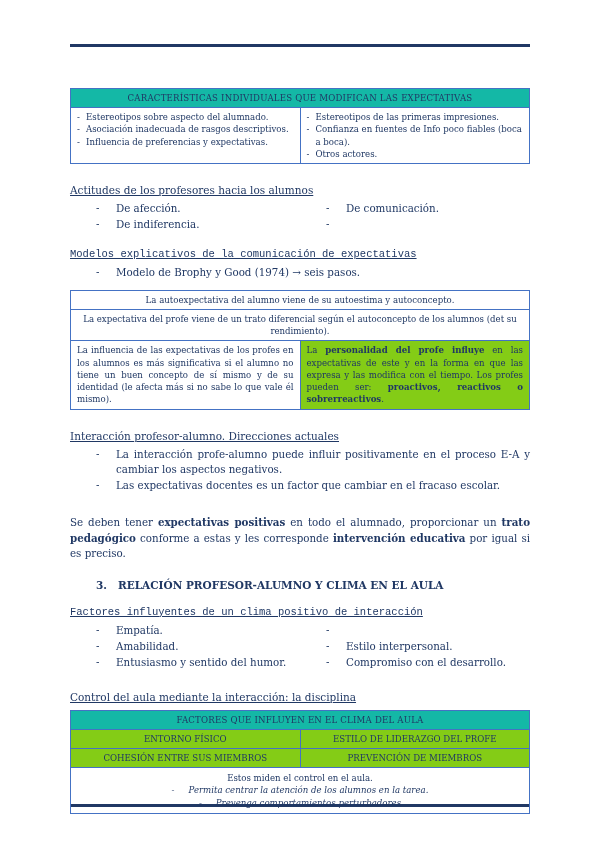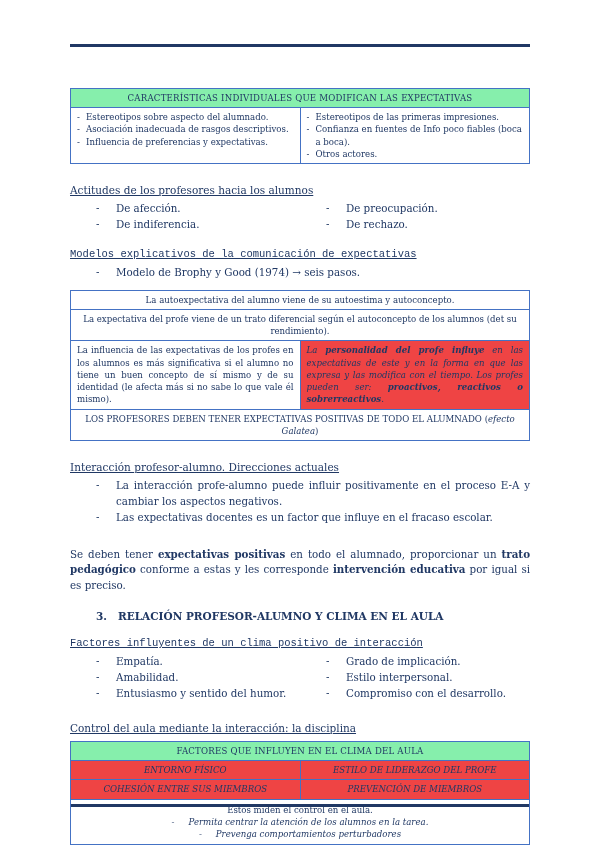--- a/index.html
+++ b/index.html
@@ -12,22 +12,22 @@
     overflow:hidden;
   }
   .rule { position:absolute; left:70px; width:460px; height:3px; background:#203864; }
   .rule.top { top:44px; }
   .rule.bottom { top:804px; }
   .content { position:absolute; top:88px; left:70px; width:460px; }
 
   
   .tbl { width:100%; border-collapse:collapse; table-layout:fixed; }
   .tbl td { border:1px solid #4472c4; padding:3px 6px; font-size:8.6px; line-height:1.42; vertical-align:top; }
-  .th { background:#86efac; text-align:center; letter-spacing:.2px; padding:4px 6px; font-size:8.5px; }
-  .fill { background:#ef4444;font-style:italic; }
+  .th { background:#14b8a6; text-align:center; letter-spacing:.2px; padding:4px 6px; font-size:8.5px; }
+  .fill { background:#84cc16; }
   .w50 { width:50%; }
   .cc { text-align:center; vertical-align:middle;margin-top:8px; }
   .crow { text-align:center; }
   .just { text-align:justify; }
   .tli { display:flex; }
   .tli .dash { flex:none; width:9px; }
   .tli .tx { flex:1; }
 
   
   .hd { font-size:10.5px; font-weight:normal; text-decoration:underline; margin-top:20px; }
@@ -110,25 +110,24 @@
           <span class="tx">De afección.</span>
         </div>
       <div class="li">
           <span class="dash">-</span>
           <span class="tx">De indiferencia.</span>
         </div>
     </div>
     <div class="col">
       <div class="li">
           <span class="dash">-</span>
-          <span class="tx">De preocupación.</span>
-        </div>
-      <div class="li">
-          <span class="dash">-</span>
-          <span class="tx">De rechazo.</span>
+          <span class="tx">De comunicación.</span>
+        </div>
+      <div class="li">
+          <span class="dash">-</span>
         </div>
     </div>
   </div>
 
   <h2 class="hd tight">Modelos explicativos de la comunicación de expectativas</h2>
   <div class="li mt5">
       <span class="dash">-</span>
       <span class="tx">Modelo de Brophy y Good (1974) → seis pasos.</span>
     </div>
 
@@ -136,36 +135,33 @@
     <tbody>
       <tr>
         <td colspan="2" class="crow">La autoexpectativa del alumno viene de su autoestima y autoconcepto.</td>
       </tr>
       <tr>
         <td colspan="2" class="crow">La expectativa del profe viene de un trato diferencial según el autoconcepto de los alumnos (det su rendimiento).</td>
       </tr>
       <tr>
         <td class="w50 just">La influencia de las expectativas de los profes en los alumnos es más significativa si el alumno no tiene un buen concepto de sí mismo y de su identidad (le afecta más si no sabe lo que vale él mismo).</td>
         <td class="w50 just fill"><span>La </span><span class="bold">personalidad del profe influye</span><span> en las expectativas de este y en la forma en que las expresa y las modifica con el tiempo. Los profes pueden ser: </span><span class="bold">proactivos, reactivos o sobrerreactivos</span><span>.</span></td>
-      </tr>
-      <tr>
-        <td colspan="2" class="crow"><span>LOS PROFESORES DEBEN TENER EXPECTATIVAS POSITIVAS DE TODO EL ALUMNADO (</span><i>efecto Galatea</i><span>)</span></td>
       </tr>
     </tbody>
   </table>
 
   <h2 class="hd">Interacción profesor-alumno. Direcciones actuales</h2>
   <div class="mt5">
     <div class="li">
         <span class="dash">-</span>
         <span class="tx just">La interacción profe-alumno puede influir positivamente en el proceso E-A y cambiar los aspectos negativos.</span>
       </div>
     <div class="li">
         <span class="dash">-</span>
-        <span class="tx just">Las expectativas docentes es un factor que influye en el fracaso escolar.</span>
+        <span class="tx just">Las expectativas docentes es un factor que cambiar en el fracaso escolar.</span>
       </div>
   </div>
   <p class="para"><span>Se deben tener </span><span class="bold">expectativas positivas</span><span> en todo el alumnado, proporcionar un </span><span class="bold">trato pedagógico</span><span> conforme a estas y les corresponde </span><span class="bold">intervención educativa</span><span> por igual si es preciso.</span></p>
 
   <h2 class="hd3">
       <span class="num">3.</span>
       <span>RELACIÓN PROFESOR-ALUMNO Y CLIMA EN EL AULA</span>
     </h2>
 
   <h2 class="hd tight">Factores influyentes de un clima positivo de interacción</h2>
@@ -180,21 +176,20 @@
           <span class="tx">Amabilidad.</span>
         </div>
       <div class="li">
           <span class="dash">-</span>
           <span class="tx">Entusiasmo y sentido del humor.</span>
         </div>
     </div>
     <div class="col">
       <div class="li">
           <span class="dash">-</span>
-          <span class="tx">Grado de implicación.</span>
         </div>
       <div class="li">
           <span class="dash">-</span>
           <span class="tx">Estilo interpersonal.</span>
         </div>
       <div class="li">
           <span class="dash">-</span>
           <span class="tx">Compromiso con el desarrollo.</span>
         </div>
     </div>

